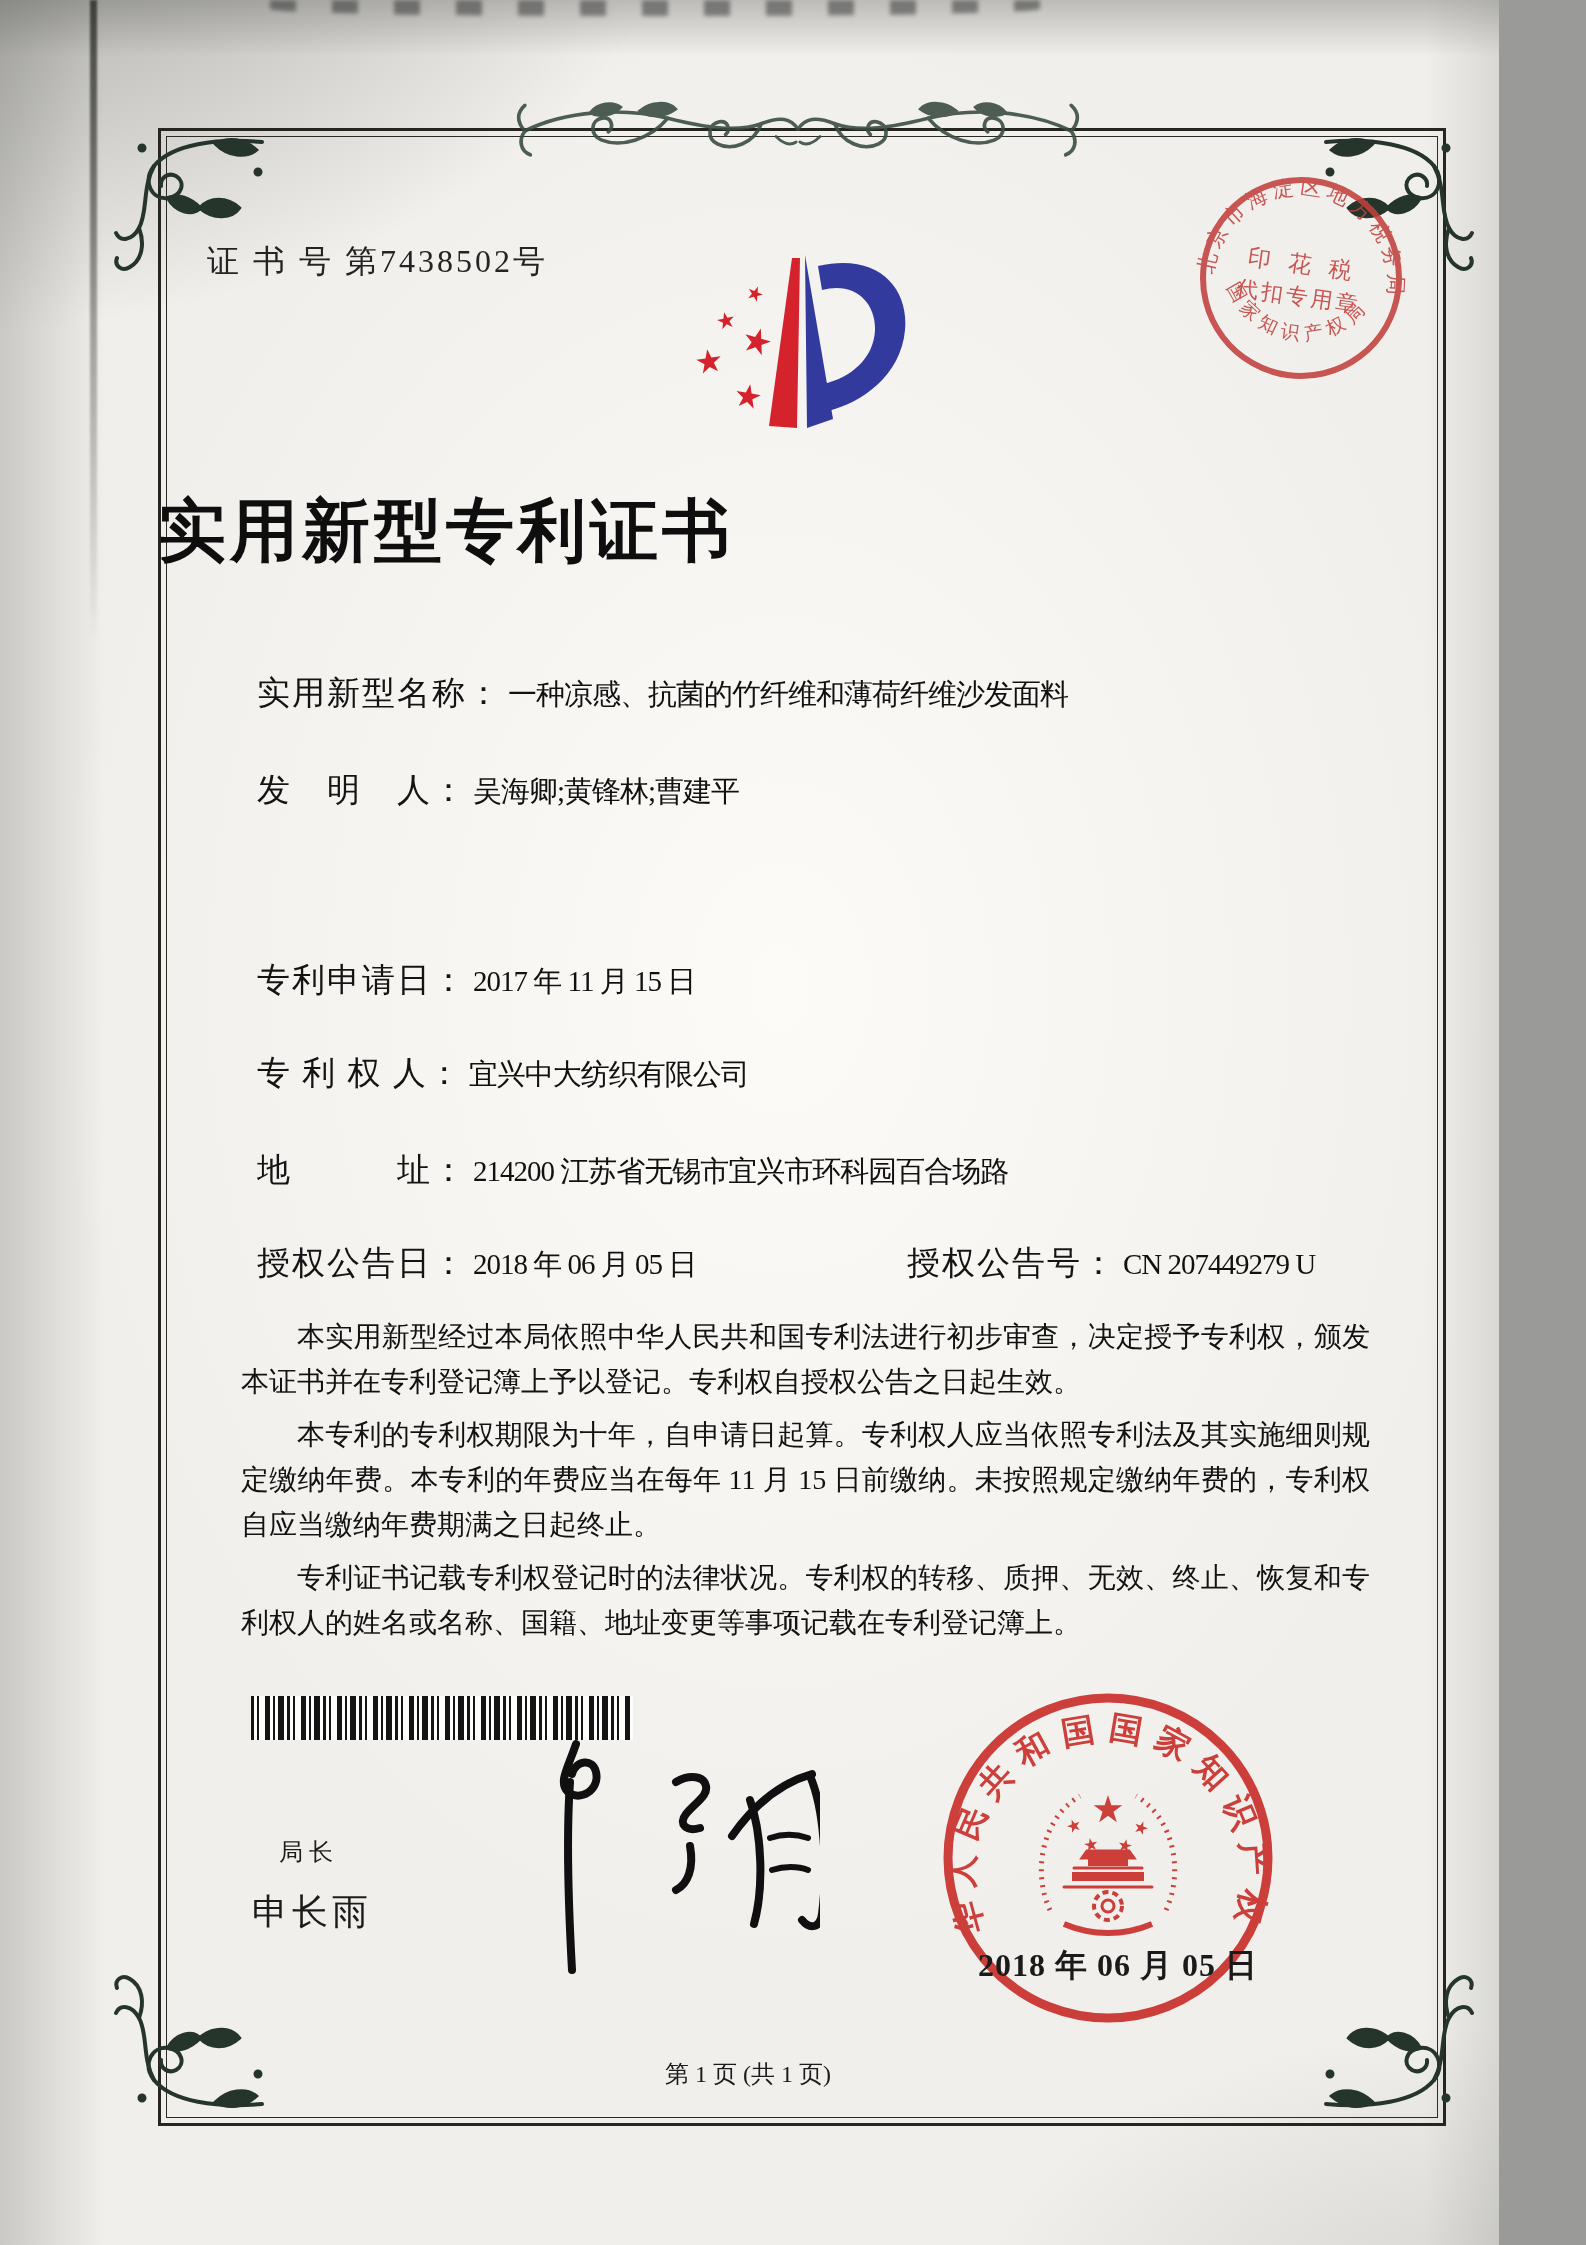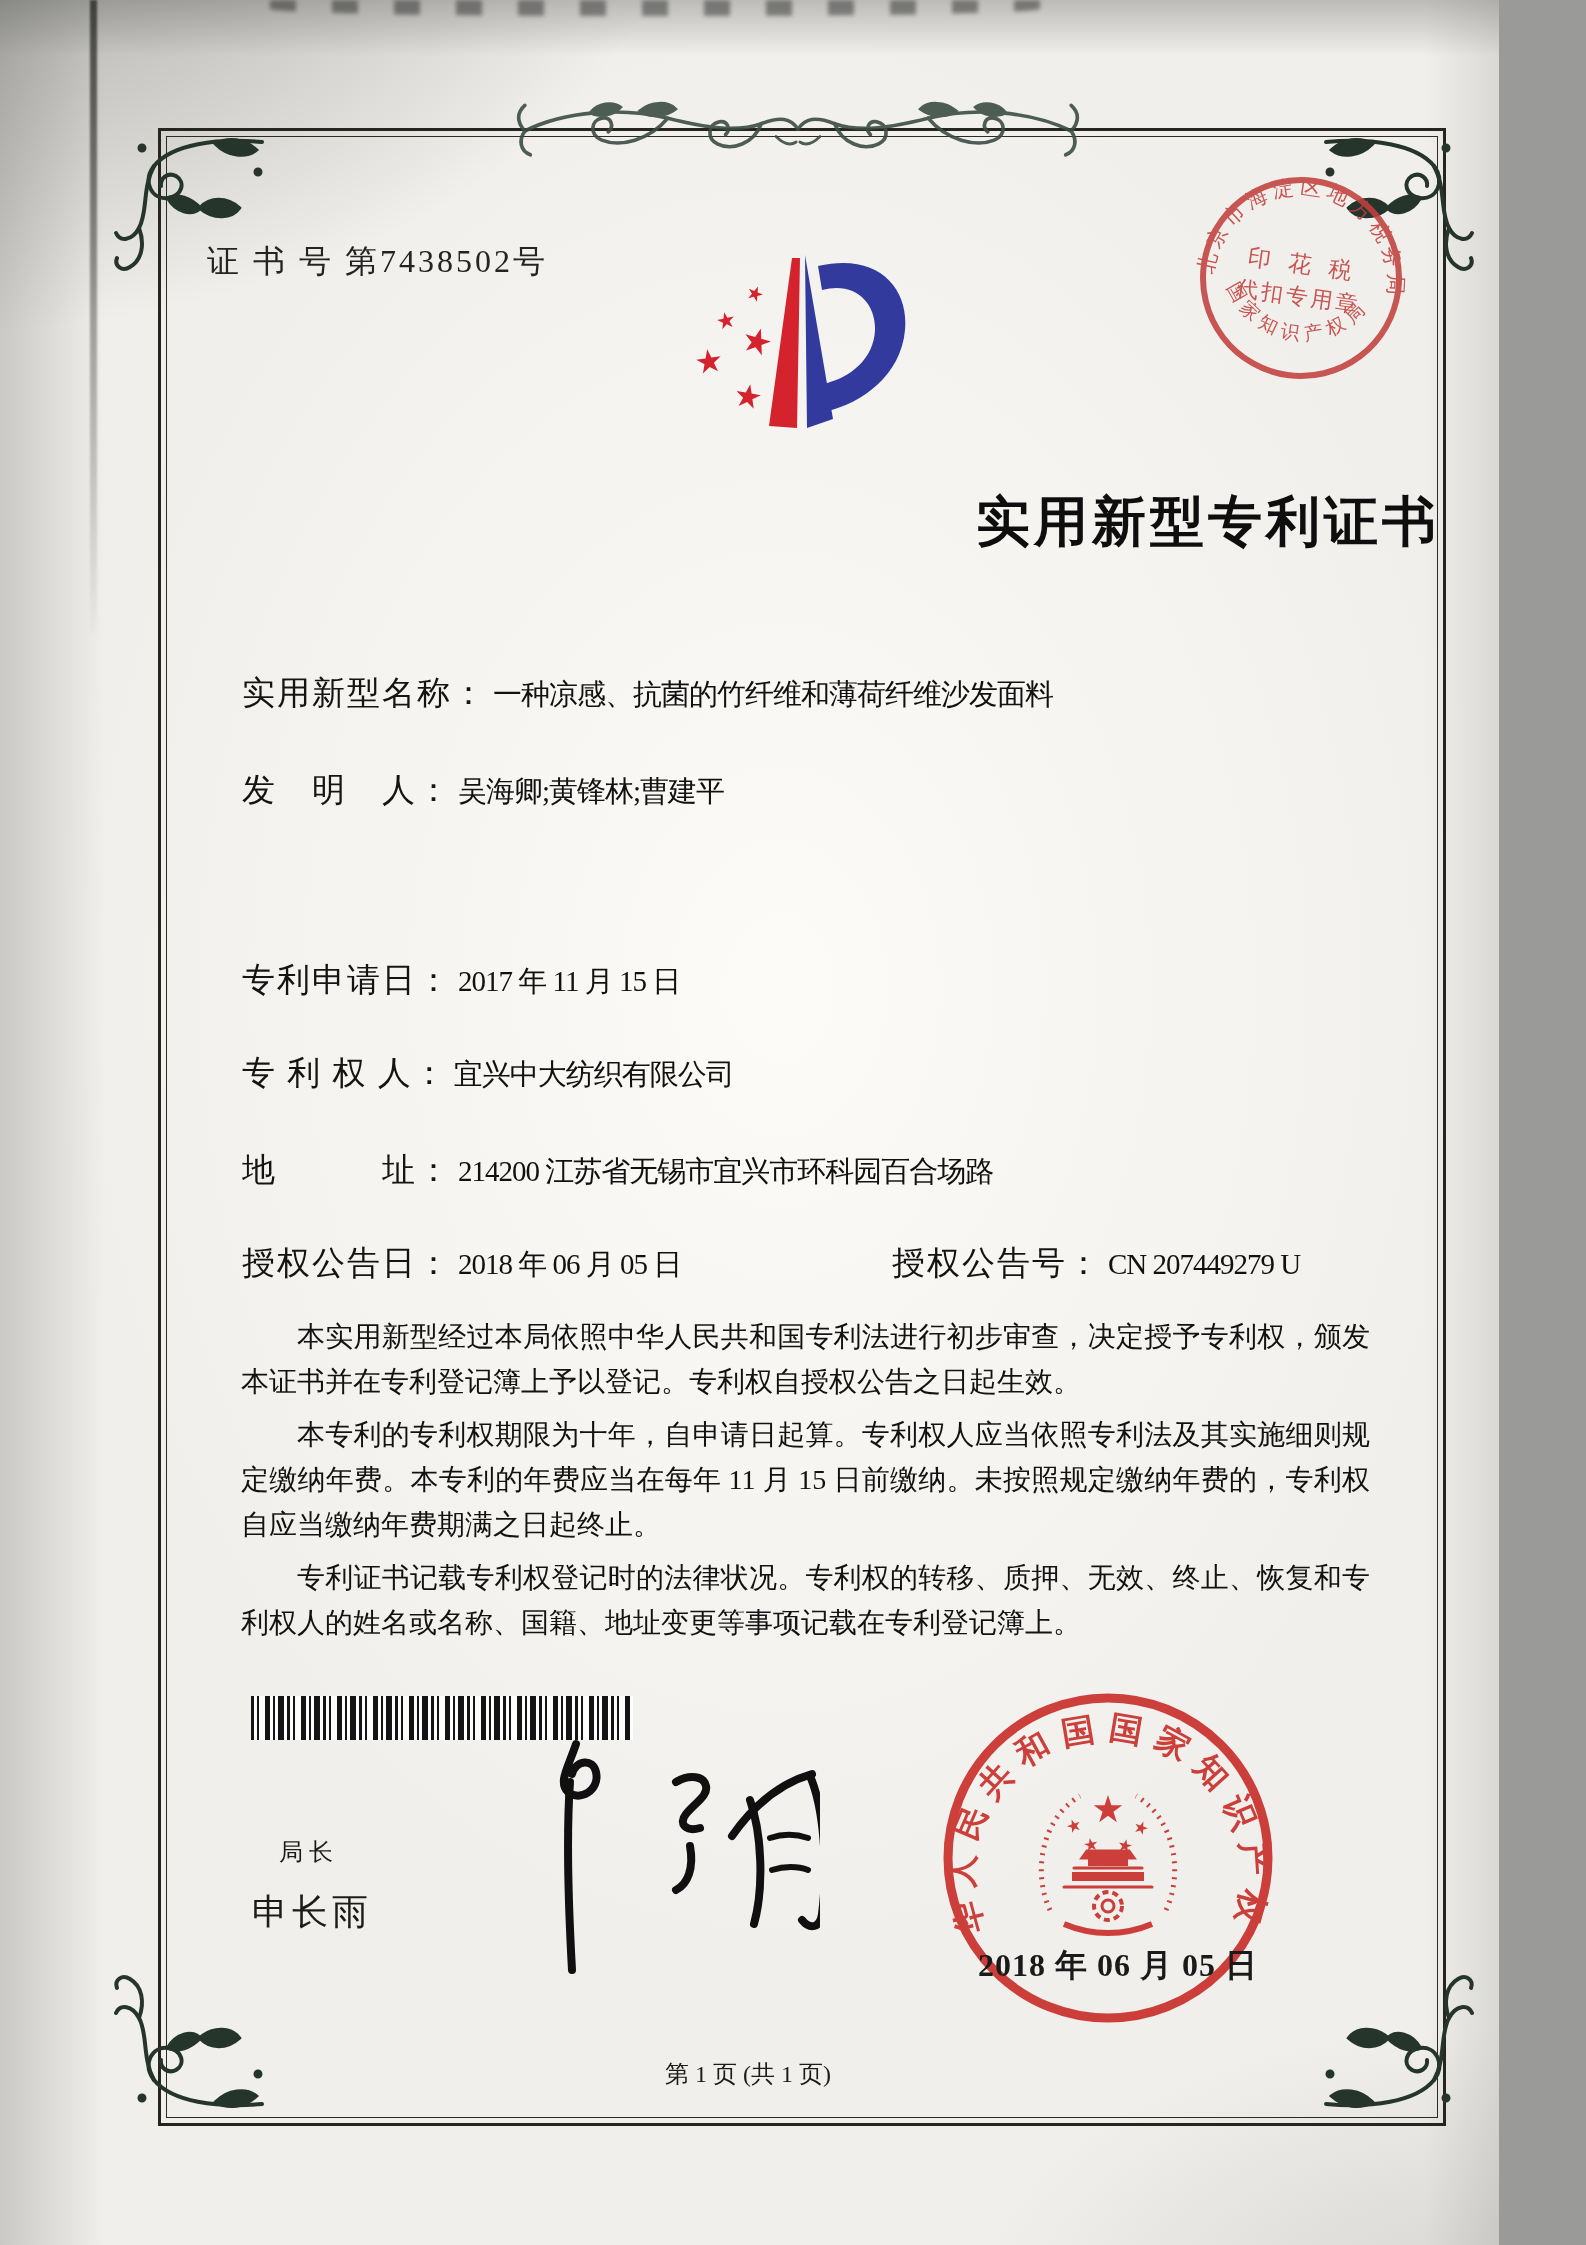--- a/index.html
+++ b/index.html
@@ -27,24 +27,24 @@
   .c-bl{left:112px;top:1956px;}
   .c-tl{left:112px;top:120px;transform:scaleY(-1);}
   .c-tr{left:1306px;top:120px;transform:scale(-1,-1);}
   .c-br{left:1306px;top:1956px;transform:scaleX(-1);}
   .top-orn{position:absolute;left:488px;top:76px;width:620px;height:110px;z-index:3;color:#3c4d44;opacity:.9;}
   
   .cert-no{position:absolute;left:207px;top:240px;font-size:32px;letter-spacing:3px;color:#242424;z-index:4;}
   .tax-stamp{position:absolute;left:1195px;top:172px;width:212px;height:212px;z-index:4;
     transform:rotate(8deg);opacity:.88;}
   .logo{position:absolute;left:642px;top:250px;width:300px;height:222px;z-index:4;}
-  .title{position:absolute;left:158px;top:486px;width:1282px;text-align:right;z-index:4;
-    font-size:54px;font-weight:700;letter-spacing:4px;color:#0e0e0e;}
-  
-  .field-row{position:absolute;left:242px;z-index:4;white-space:nowrap;}
+  .title{position:absolute;left:158px;top:486px;width:1282px;text-align:left;z-index:4;
+    font-size:68px;font-weight:700;letter-spacing:4px;color:#0e0e0e;}
+  
+  .field-row{position:absolute;left:257px;z-index:4;white-space:nowrap;}
   .flabel{font-size:33px;letter-spacing:2px;color:#141414;}
   .fvalue{font-size:29px;letter-spacing:-1px;color:#111;margin-left:6px;}
   .grant-no{position:absolute;left:650px;top:0;}
   
   .body-text{position:absolute;left:233px;top:1306px;width:1145px;z-index:4;
     font-size:28px;line-height:45px;text-align:justify;color:#121212;}
   .body-text p{margin:8px;text-indent:2em;}
   
   .barcode{position:absolute;left:251px;top:1696px;width:382px;height:44px;z-index:4;
     background:repeating-linear-gradient(90deg,

